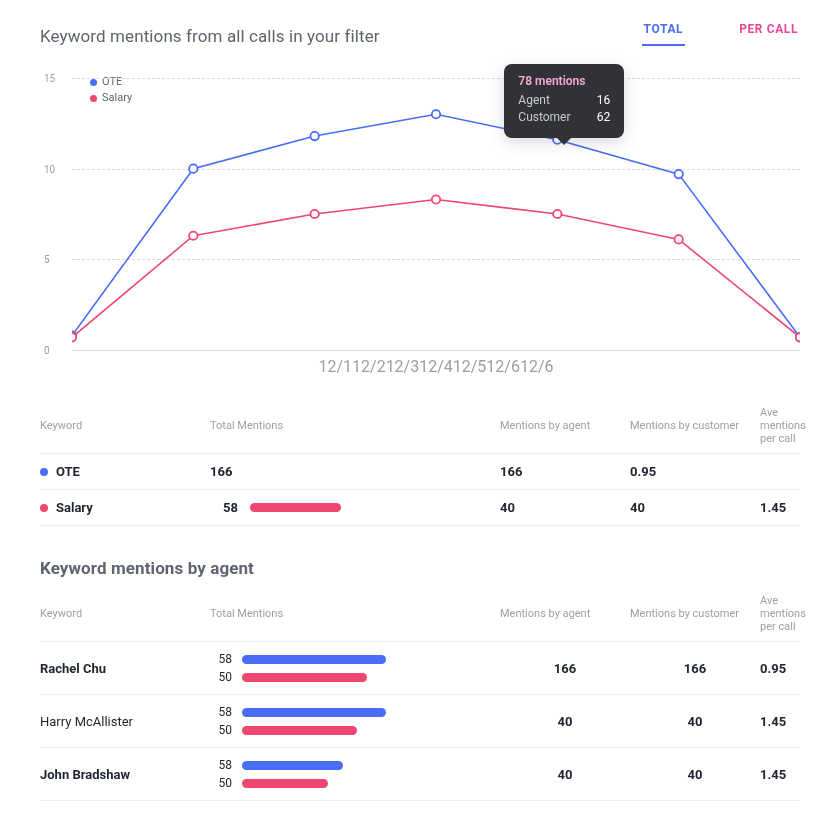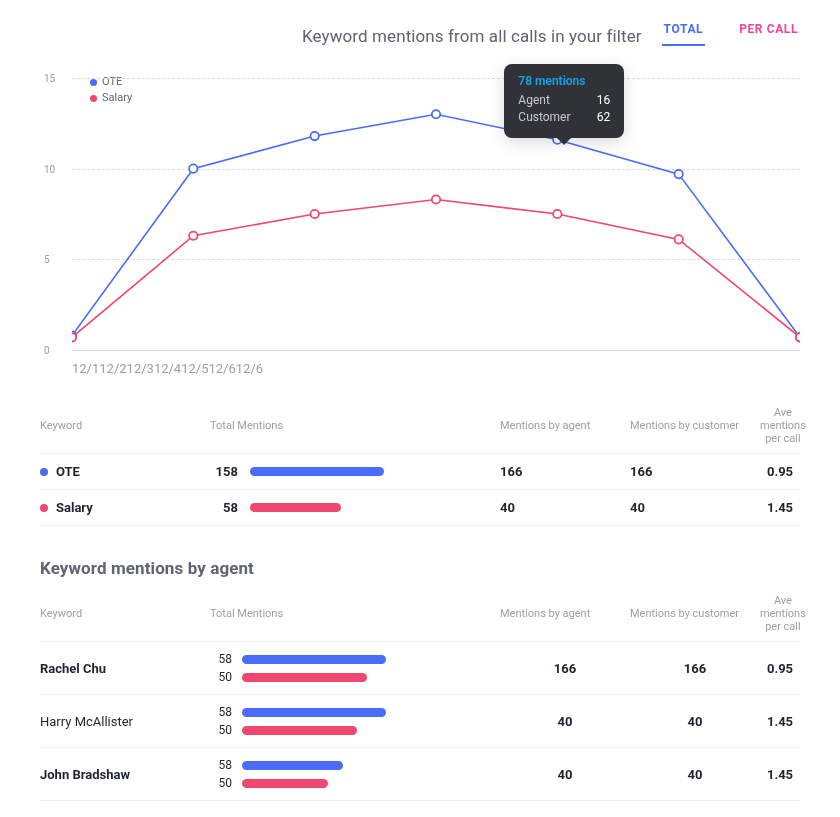--- a/index.html
+++ b/index.html
@@ -19,32 +19,32 @@
     color:var(--text-dark);
   }
   .wrap{
     width:840px;
     padding:22px 40px 30px 40px;
   }
   
   .header{
     display:flex;
     align-items:flex-end;
-    justify-content:flex-end;
+    justify-content:space-between;
     gap:20px;
   }
   .title{
     font-size:17px;
     font-weight:400;
     color:var(--text-med);
     letter-spacing:0.1px;
   }
   .tabs{
     display:flex;
-    gap:32px;
+    gap:52px;
     font-size:12px;
     letter-spacing:0.6px;
     font-weight:700;
   }
   .tab{color:#ec4899; padding:0 2px 8px; border-bottom:2px solid transparent; cursor:pointer;}
   .tab.active{color:var(--blue); border-bottom-color:var(--blue);}
 
   
   .chart{
     position:relative;
@@ -55,21 +55,21 @@
   .grid{
     position:absolute; left:32px; right:0; top:8px; bottom:40px;
   }
   .grid .hline{
     position:absolute; left:0; right:0; border-top:1px dashed var(--line);
   }
   .grid .hline.solid{border-top:1px solid var(--line);}
   .ylab{
     position:absolute; left:-28px; font-size:10px; color:var(--text-gray); transform:translateY(-50%); width:22px; 
   }
-  .xaxis{position:absolute; left:32px; right:0; bottom:14px; display:flex; justify-content:flex-start; font-size:13px; color:var(--text-gray);}
+  .xaxis{position:absolute; left:32px; right:0; bottom:14px; display:flex; justify-content:center; font-size:16px; color:var(--text-gray);}
   .legend{
     position:absolute; left:50px; top:4px; font-size:11px; color:var(--text-med);
   }
   .legend .row{display:flex; align-items:center; gap:5px; line-height:16px;}
   .dot{width:7px;height:7px;border-radius:50%; display:inline-block;}
   .dot.blue{background:var(--blue);}
   .dot.pink{background:var(--pink);}
   svg.plot{position:absolute; left:32px; right:0; top:8px; bottom:40px;}
   .series-line{fill:none; stroke-width:1.6;}
   .series-line.blue{stroke:var(--blue);}
@@ -81,21 +81,21 @@
   .tooltip{
     position:absolute;
     background:#303238;
     color:#e8e9eb;
     border-radius:8px;
     padding:10px 14px 12px;
     font-size:12px;
     min-width:120px;
     box-shadow:0 4px 16px rgba(0,0,0,0.15);
   }
-  .tooltip .hdr{color:#0ea5e9; font-weight:600; margin-bottom:4px;}
+  .tooltip .hdr{color:#f9a8d4; font-weight:600; margin-bottom:4px;}
   .tooltip .trow{display:flex; justify-content:space-between; gap:18px; line-height:17px; color:#c7c9cd;}
   .tooltip .trow span:last-child{color:#fff;}
   .tooltip .tail{
     position:absolute; bottom:-7px; left:50%; margin-left:-7px;
     width:0;height:0;border-left:7px solid transparent;border-right:7px solid transparent;border-top:7px solid #303238;
   }
 
   
   .tbl{
     width:760px;
@@ -111,21 +111,21 @@
   .thead{
     font-size:11px;
     color:var(--text-gray);
     font-weight:400;
     padding:8px 0;
   }
   .trow-body{font-size:13px;}
   .kcell{display:flex; align-items:center; gap:8px; font-weight:700;}
   .kcell .dot{width:8px;height:8px;}
   .num-strong{font-weight:700;}
-  .num-right{text-align:center;}
+  .num-right{text-align:left;}
   .barcell{display:flex; align-items:center; gap:12px;}
   .barcell .bval{font-weight:700; width:28px; text-align:right; font-size:13px;}
   .bar{height:9px; border-radius:5px;}
   .bar.blue{background:var(--blue);}
   .bar.pink{background:var(--pink);}
 
   .barstack{display:flex; flex-direction:column; gap:4px;}
   .barstack .barrow{display:flex; align-items:center; gap:10px;}
   .barstack .bval{font-size:12px; width:22px; text-align:right;}
 
@@ -221,24 +221,20 @@
       <div>Mentions by agent</div>
       <div>Mentions by customer</div>
       <div class="num-right">Ave mentions per call</div>
     </div>
     <div id="keyword-rows">
         <div class="trow-body">
           <div class="kcell">
             <span class="dot blue"></span>
             <span>OTE</span>
           </div>
-          <div class="barcell">
-            <span class="bval">158</span>
-            <span class="bar blue" style="width:134.4px"></span>
-          </div>
           <div class="num-strong">166</div>
           <div class="num-strong">166</div>
           <div class="num-strong num-right">0.95</div>
         </div>
         <div class="trow-body">
           <div class="kcell">
             <span class="dot pink"></span>
             <span>Salary</span>
           </div>
           <div class="barcell">

